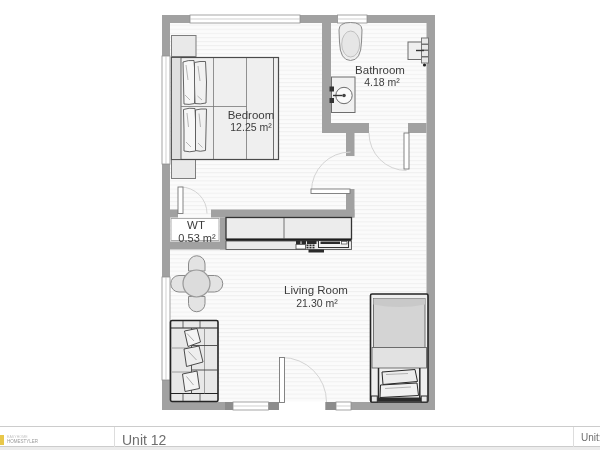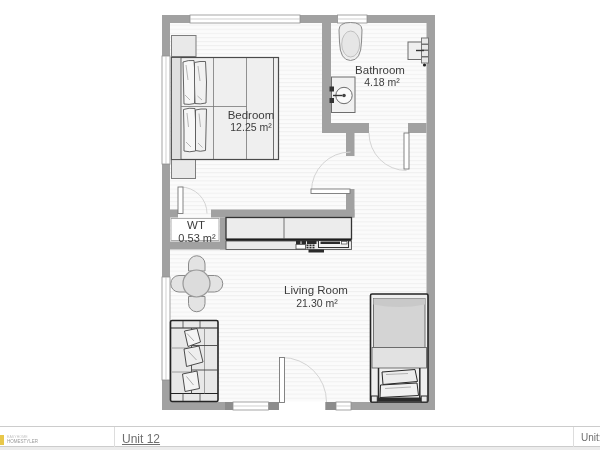--- a/index.html
+++ b/index.html
@@ -3,21 +3,21 @@
 <meta charset="utf-8">
 <style>
   html,body{margin:0;padding:0;width:600px;height:450px;background:#fff;overflow:hidden;
     font-family:"Liberation Sans", sans-serif;}
   #canvas{position:relative;width:600px;height:450px;}
   svg{position:absolute;left:0;top:0;}
   .bar{position:absolute;left:0;top:426px;width:600px;height:21px;background:#fff;
     border-top:1px solid #ccc;border-bottom:1px solid #ccc;box-sizing:border-box;}
   .bar .div1{position:absolute;left:114px;top:0;width:1px;height:20px;background:#ddd;}
   .bar .div2{position:absolute;left:573px;top:0;width:1px;height:20px;background:#ddd;}
-  .unit12{position:absolute;left:122px;top:4.5px;font-size:12px;color:#6e6e6e;text-decoration:underline;}
+  .unit12{position:absolute;left:122px;top:4.5px;font-size:14px;color:#6e6e6e;}
   .unitR{position:absolute;left:581px;top:4.5px;font-size:10px;color:#6e6e6e;white-space:nowrap;}
   .logoTxt1{position:absolute;left:7px;top:7.5px;font-size:3.5px;color:#c4c4c4;letter-spacing:.1px;}
   .logoTxt2{position:absolute;left:7px;top:11.5px;font-size:4.5px;color:#9a9a9a;letter-spacing:0;}
   .logoIcn{position:absolute;left:0px;top:8px;width:4px;height:10px;background:#e8c74a;}
   .below{position:absolute;left:0;top:447px;width:600px;height:3px;background:#ececec;}
 </style>
 </head>
 <body>
 <div id="canvas">
 <svg width="600" height="450" viewBox="0 0 600 450">

